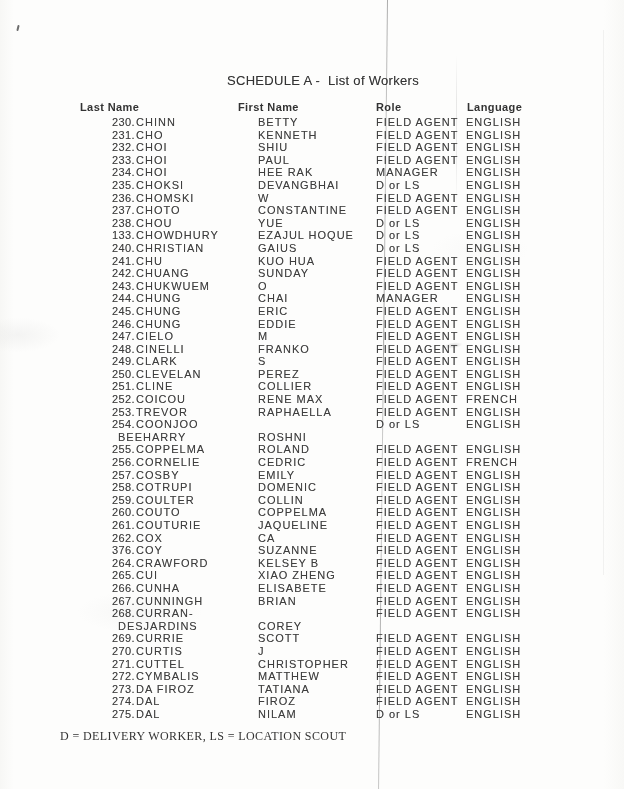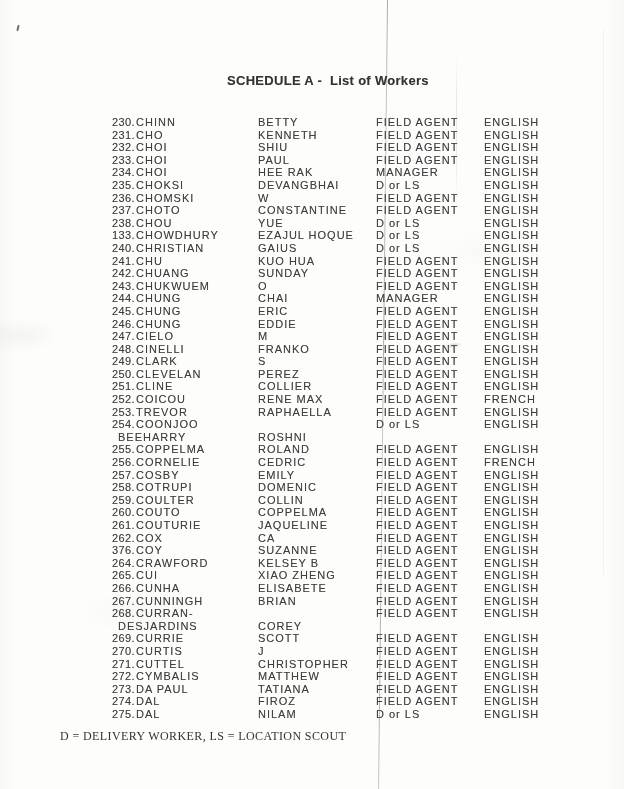--- a/index.html
+++ b/index.html
@@ -13,42 +13,42 @@
     background:
       radial-gradient(60px 25px at 18px 335px, rgba(185,185,185,.14), rgba(185,185,185,0) 70%),
       radial-gradient(90px 30px at 140px 612px, rgba(190,190,190,.10), rgba(190,190,190,0) 70%),
       radial-gradient(70px 28px at 480px 250px, rgba(200,200,200,.08), rgba(200,200,200,0) 70%),
       linear-gradient(90deg, #f7f7f5 0, #fdfdfc 14px, #fdfdfc 604px, #f8f8f6 624px),
       #fdfdfc;
   }
   .ink{color:#3e3e3e;text-shadow:0 0 .6px rgba(70,70,70,.45);}
   .doc-title{
     position:absolute;left:227px;top:73px;
-    font-size:13px;font-weight:bold;letter-spacing:.3px;color:#343434;
+    font-size:13px;font-weight:normal;letter-spacing:.3px;color:#343434;
     white-space:pre;
     text-align:center;
   }
   .thead{position:absolute;left:0;top:101px;width:624px;height:13px;}
   .thead span{
     position:absolute;top:0;font-size:11px;font-weight:bold;
     letter-spacing:.4px;color:#333;white-space:pre;
   }
   .h-last{left:80px;} .h-first{left:238px;} .h-role{left:376px;} .h-lang{left:467px;}
   .tbody{position:absolute;left:0;top:116px;width:624px;}
   .tline{position:relative;height:12.6px;}
   .cell{
     position:absolute;top:0;font-size:11px;letter-spacing:1px;
     white-space:pre;line-height:12.6px;
   }
   .c-num{left:104px;letter-spacing:.4px;margin-left:8px;}
   .c-last{left:136px;}
   .c-wrap{left:118px;}
   .c-first{left:238px;padding-left:20px;}
   .c-role{left:376px;}
-  .c-lang{left:466px;margin-left:18px;}
+  .c-lang{left:466px;}
   .footnote{
     position:absolute;left:60px;top:729px;
     font-family:"Liberation Serif", serif;
     font-size:12px;letter-spacing:.4px;color:#333;white-space:pre;
   }
   
   .scanline-main{
     position:absolute;left:387px;top:0;width:1px;height:795px;
     background:linear-gradient(180deg,
       rgba(105,105,105,.55) 0%, rgba(120,120,120,.38) 18%,
@@ -81,20 +81,26 @@
 <div class="sheet">
 
   <div class="ink-speck"></div>
   <div class="scanline-main"></div>
   <div class="scanline-faint"></div>
   <div class="scanline-right"></div>
   <div class="scan-smudge"></div>
 
   <div class="doc-title ink">SCHEDULE A -  List of Workers</div>
 
+  <div class="thead">
+    <span class="h-last">Last Name</span>
+    <span class="h-first">First Name</span>
+    <span class="h-role">Role</span>
+    <span class="h-lang">Language</span>
+  </div>
 
   <div class="tbody">
       <div>
         <div class="tline">
           <span class="cell ink c-num">230.</span>
           <span class="cell ink c-last">CHINN</span>
           <span class="cell ink c-first">BETTY</span>
           <span class="cell ink c-role">FIELD AGENT</span>
           <span class="cell ink c-lang">ENGLISH</span>
         </div>
@@ -479,21 +485,21 @@
           <span class="cell ink c-num">272.</span>
           <span class="cell ink c-last">CYMBALIS</span>
           <span class="cell ink c-first">MATTHEW</span>
           <span class="cell ink c-role">FIELD AGENT</span>
           <span class="cell ink c-lang">ENGLISH</span>
         </div>
       </div>
       <div>
         <div class="tline">
           <span class="cell ink c-num">273.</span>
-          <span class="cell ink c-last">DA PAUL</span>
+          <span class="cell ink c-last">DA FIROZ</span>
           <span class="cell ink c-first">TATIANA</span>
           <span class="cell ink c-role">FIELD AGENT</span>
           <span class="cell ink c-lang">ENGLISH</span>
         </div>
       </div>
       <div>
         <div class="tline">
           <span class="cell ink c-num">274.</span>
           <span class="cell ink c-last">DAL</span>
           <span class="cell ink c-first">FIROZ</span>

